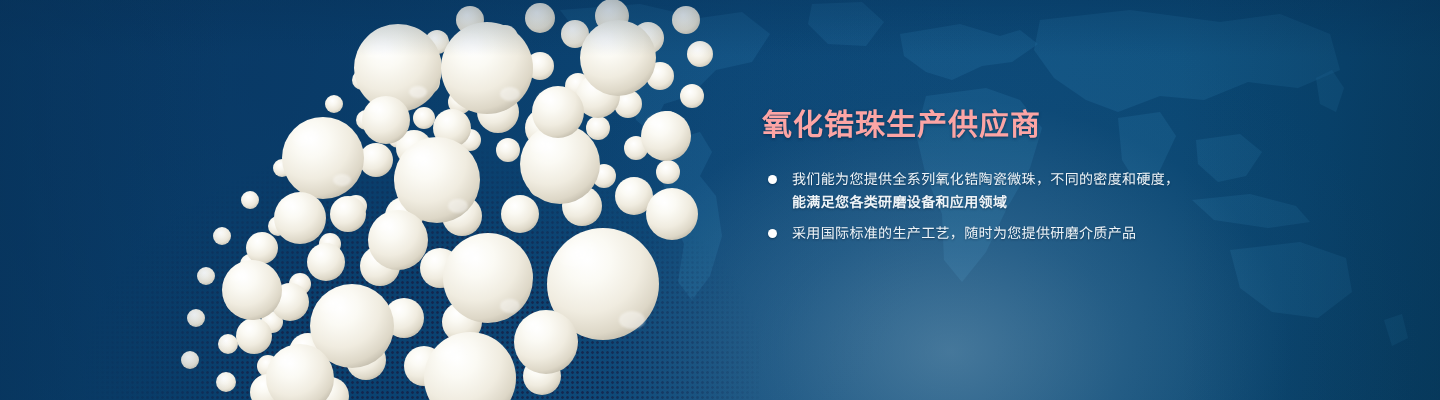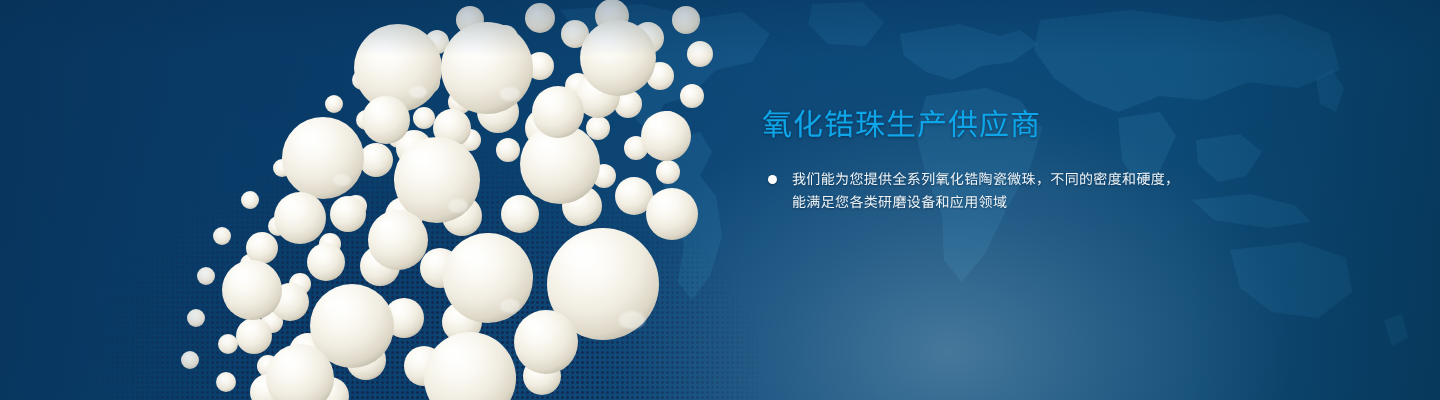--- a/index.html
+++ b/index.html
@@ -89,22 +89,22 @@
   .copy {
     position: absolute;
     left: 762px;
     top: 104px;
     width: 620px;
   }
   .headline {
     margin: 0;
     font-size: 30px;
     line-height: 42px;
-    font-weight: 400;
-    color: #0ea5e9;
+    font-weight: 700;
+    color: #fca5a5;
     letter-spacing: 1px;
     text-shadow: 0 1px 3px rgba(2,28,54,0.55);
     white-space: nowrap;
   }
   .bullets {
     margin: 22px 0 0 0;
     padding: 0;
     list-style: none;
   }
   .bullet {
@@ -121,21 +121,21 @@
   .bullet .dot {
     position: absolute;
     left: 6px;
     top: 7px;
     width: 9px;
     height: 9px;
     border-radius: 50%;
     background: #ffffff;
     box-shadow: 0 1px 2px rgba(2,28,54,0.45);
   }
-  .bullet .line2 { display: block; }
+  .bullet .line2 { display: block; font-weight: bold; }
 </style>
 </head>
 <body>
 
 <div class="banner">
 
   <div class="bg-base"></div>
 
   <div class="bg-map">
     <svg viewBox="0 0 1440 400" preserveAspectRatio="none" aria-hidden="true">
@@ -400,17 +400,21 @@
 
     <ul class="bullets">
 
       <li class="bullet">
         <span class="dot"></span>
         <span>我们能为您提供全系列氧化锆陶瓷微珠，不同的密度和硬度，</span>
         <span class="line2">能满足您各类研磨设备和应用领域</span>
       </li>
 
 
+      <li class="bullet">
+        <span class="dot"></span>
+        <span>采用国际标准的生产工艺，随时为您提供研磨介质产品</span>
+      </li>
 
     </ul>
   </div>
 
 </div>
 
 </body></html>

